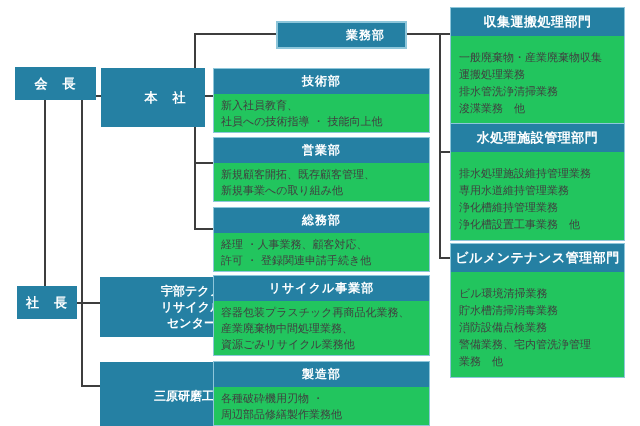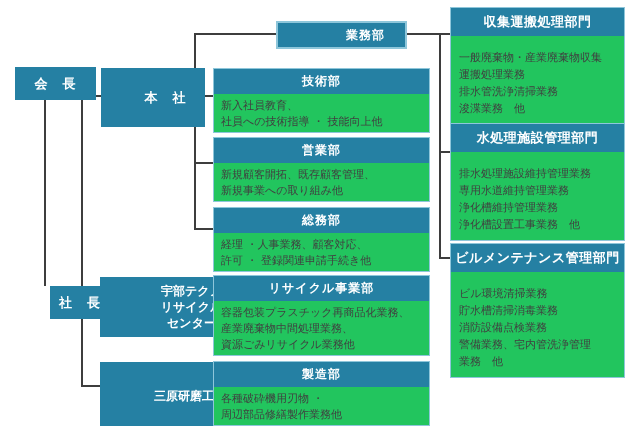--- a/index.html
+++ b/index.html
@@ -52,21 +52,21 @@
   <div class="hline" style="left:194px;top:162px;width:19px;"></div>
   <div class="hline" style="left:194px;top:228px;width:19px;"></div>
   <div class="hline" style="left:357px;top:33px;width:93px;"></div>
   <div class="hline" style="left:439px;top:151px;width:11px;"></div>
   <div class="hline" style="left:439px;top:257px;width:11px;"></div>
   <div class="hline" style="left:183px;top:302px;width:30px;"></div>
   <div class="hline" style="left:184px;top:385px;width:29px;"></div>
 
   <div class="solid" style="left:15px;top:67px;width:81px;height:33px;">会　長</div>
 
-  <div class="solid" style="left:17px;top:286px;width:60px;height:33px;margin-left:33px;">社　長</div>
+  <div class="solid" style="left:17px;top:286px;width:60px;height:33px;">社　長</div>
 
   <div class="solid" style="left:101px;top:68px;width:79px;height:59px;padding-left:25px;">本　社</div>
 
   <div class="solid small-label" style="left:100px;top:277px;width:87px;height:60px;letter-spacing:0;">宇部テクノ
 リサイクル
 センター</div>
 
   <div class="solid small-label" style="left:100px;top:362px;width:84px;height:68px;letter-spacing:0;">三原研磨工場</div>
 
   <div class="solid small-label" style="left:276px;top:21px;width:79px;height:24px;border:2px solid var(--border-light);">業務部</div>

